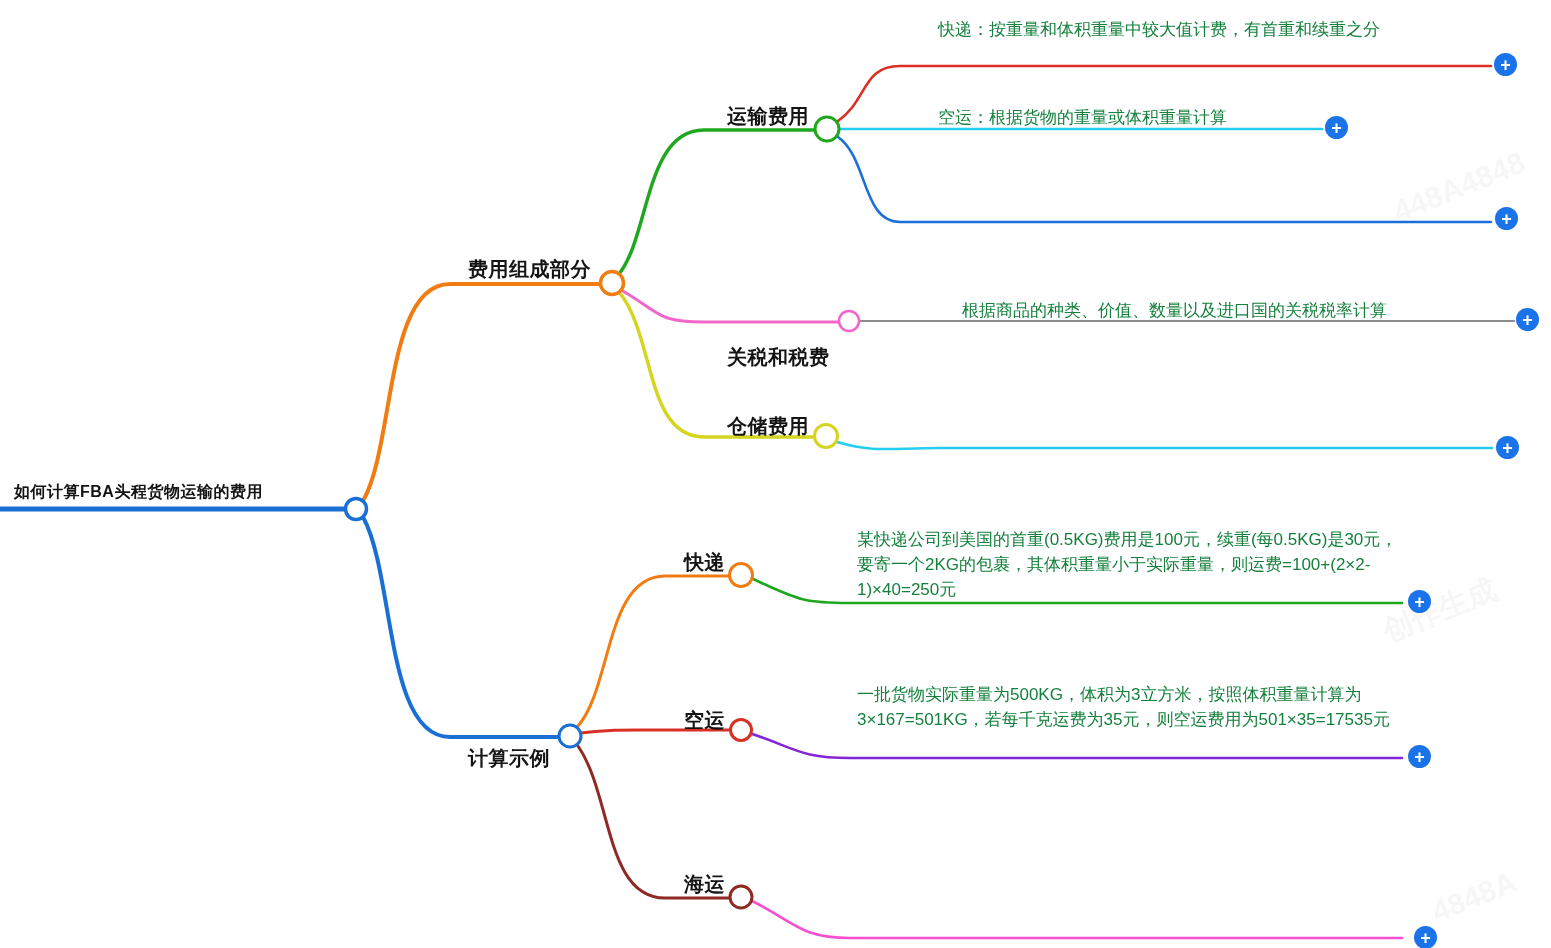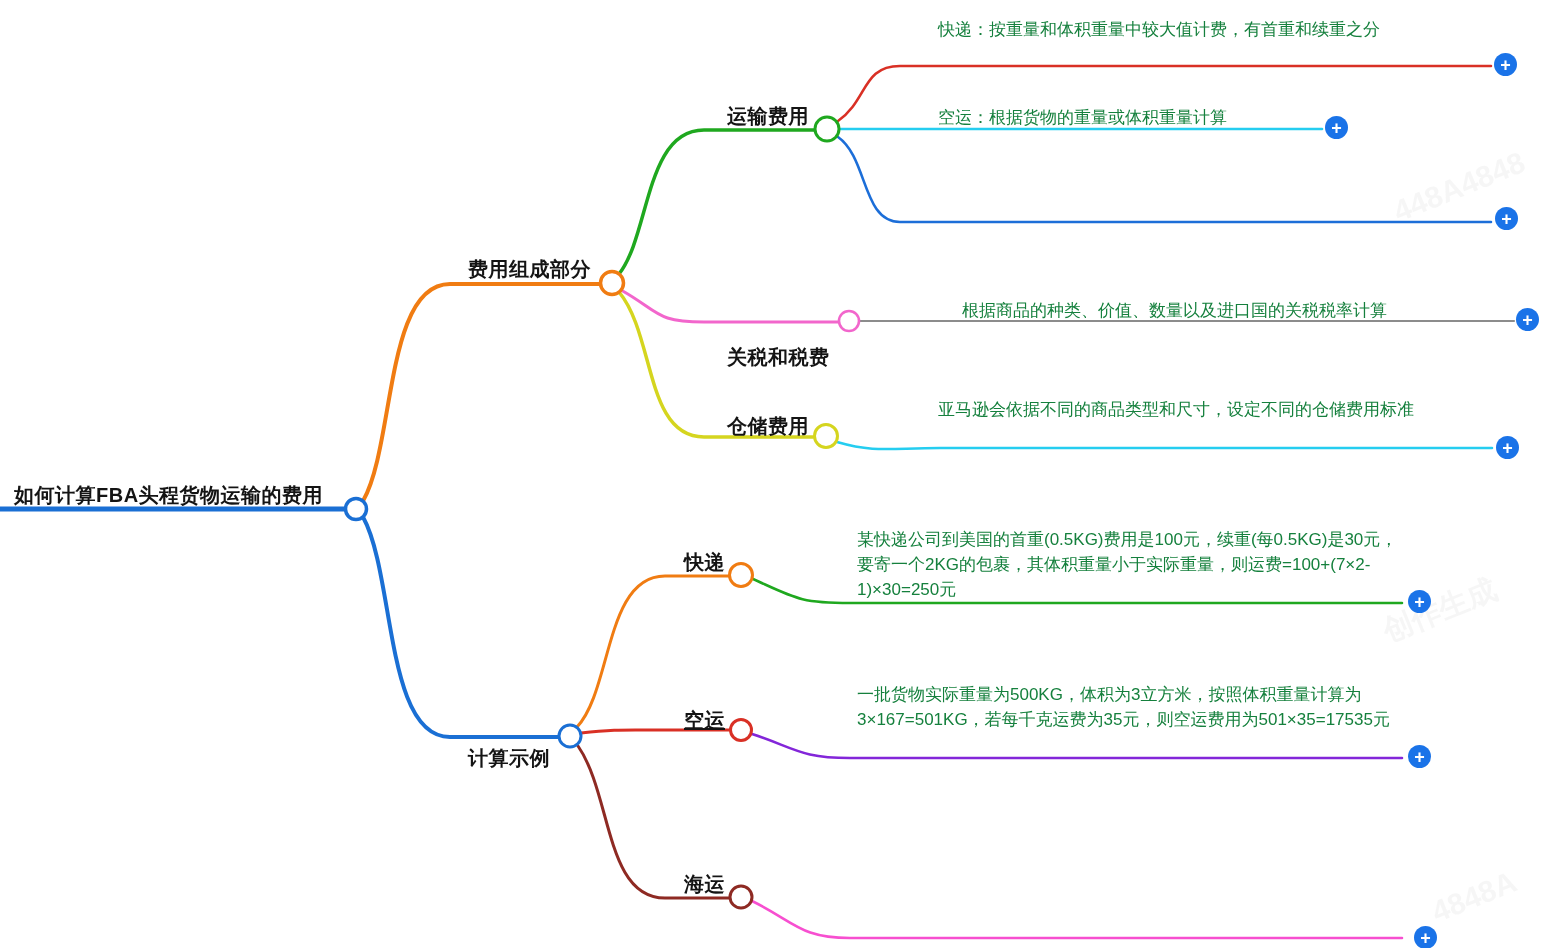--- a/index.html
+++ b/index.html
@@ -71,46 +71,45 @@
     <circle cx="570" cy="736" r="11" fill="#ffffff" stroke="#1a6fd4" stroke-width="3"></circle>
     <circle cx="741" cy="575" r="11.5" fill="#ffffff" stroke="#f07c12" stroke-width="3"></circle>
     <circle cx="741" cy="730" r="10.5" fill="#ffffff" stroke="#d93025" stroke-width="3"></circle>
     <circle cx="741" cy="897" r="11" fill="#ffffff" stroke="#8e2a23" stroke-width="3"></circle>
   </svg>
 
   <div class="watermark" style="left:1390px;top:170px;">448A4848</div>
   <div class="watermark" style="left:1380px;top:590px;">创作生成</div>
   <div class="watermark" style="left:1430px;top:880px;">4848A</div>
 
-  <div class="node-label" style="left:14px;top:482px;font-size:20px;">如何计算FBA头程货物运输的费用</div>
+  <div class="node-label" style="left:14px;top:482px;font-size:16px;">如何计算FBA头程货物运输的费用</div>
 
   <div class="node-label" style="left:468px;top:256px;">费用组成部分</div>
 
   <div class="node-label" style="left:727px;top:103px;">运输费用</div>
 
   <div class="leaf-text" style="left:938px;top:16px;width:492px;">快递：按重量和体积重量中较大值计费，有首重和续重之分</div>
 
   <div class="leaf-text nowrap" style="left:938px;top:104px;">空运：根据货物的重量或体积重量计算</div>
 
 
   <div class="node-label" style="left:727px;top:297px;margin-top:47px;">关税和税费</div>
 
   <div class="leaf-text nowrap" style="left:962px;top:297px;">根据商品的种类、价值、数量以及进口国的关税税率计算</div>
 
   <div class="node-label" style="left:727px;top:413px;">仓储费用</div>
 
-  <div class="leaf-text" style="left:938px;top:396px;width:492px;">亚马逊会依据不同的商品类型和尺寸，设定不同的仓储费用标准</div>
 
   <div class="node-label" style="left:468px;top:745px;">计算示例</div>
 
   <div class="node-label" style="left:684px;top:549px;">快递</div>
 
-  <div class="leaf-text tight" style="left:857px;top:527px;width:548px;">某快递公司到美国的首重(0.5KG)费用是100元，续重(每0.5KG)是30元，要寄一个2KG的包裹，其体积重量小于实际重量，则运费=100+(7×2-1)×30=250元</div>
+  <div class="leaf-text tight" style="left:857px;top:527px;width:548px;">某快递公司到美国的首重(0.5KG)费用是100元，续重(每0.5KG)是30元，要寄一个2KG的包裹，其体积重量小于实际重量，则运费=100+(2×2-1)×40=250元</div>
 
-  <div class="node-label" style="left:684px;top:707px;text-decoration:underline;">空运</div>
+  <div class="node-label" style="left:684px;top:707px;">空运</div>
 
   <div class="leaf-text tight" style="left:857px;top:682px;width:548px;">一批货物实际重量为500KG，体积为3立方米，按照体积重量计算为3×167=501KG，若每千克运费为35元，则空运费用为501×35=17535元</div>
 
   <div class="node-label" style="left:684px;top:871px;">海运</div>
 
 
   <div class="plus-btn" style="left:1494px;top:53px;">+</div>
   <div class="plus-btn" style="left:1325px;top:116px;">+</div>
   <div class="plus-btn" style="left:1495px;top:207px;">+</div>
   <div class="plus-btn" style="left:1516px;top:308px;">+</div>

